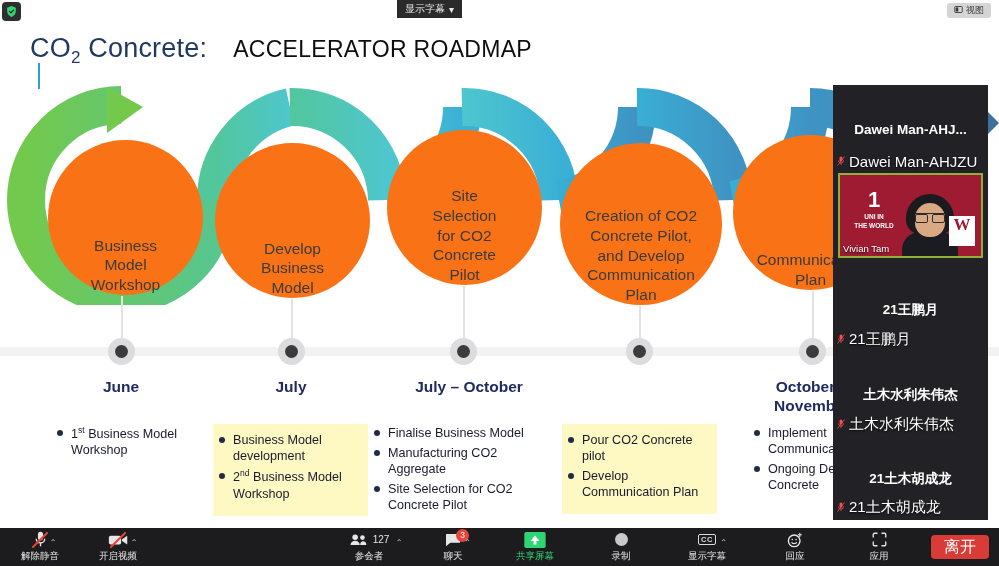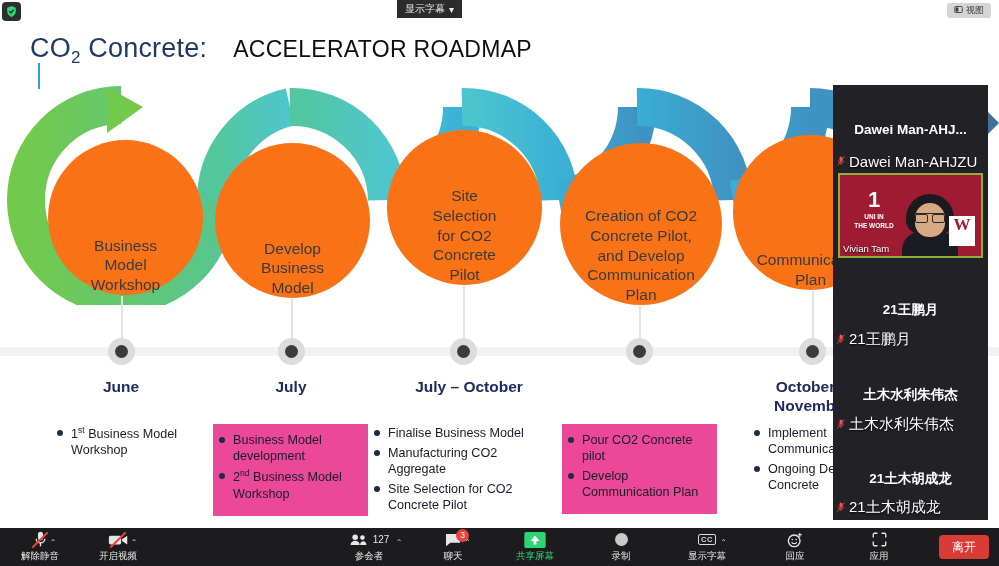--- a/index.html
+++ b/index.html
@@ -62,21 +62,21 @@
   .dot i { width: 13px; height: 13px; border-radius: 50%; background: #3b3b3b; display:block; }
 
   .date {
     position: absolute; top: 377px; width: 180px; text-align: center;
     font-size: 15.5px; font-weight: bold; color: #1f2b62; line-height: 1.25;
     font-family: "Liberation Sans", sans-serif;
   }
 
   
   .col { position: absolute; top: 425px; width: 152px; }
-  .col.shaded { background: #ec4899; padding: 8px 6px 10px 4px; top: 424px; }
+  .col.shaded { background: #fef9c3; padding: 8px 6px 10px 4px; top: 424px; }
   .col ul { list-style: none; }
   .col li {
     position: relative; padding-left: 16px; margin-bottom: 4px;
     font-size: 12.6px; line-height: 1.28; color: #1a1a2e;
     font-family: "Liberation Sans", sans-serif;
   }
   .col li::before {
     content: ""; position: absolute; left: 2px; top: 5px;
     width: 6px; height: 6px; border-radius: 50%; background: #1f2b47;
   }
@@ -184,21 +184,21 @@
     transform: translate(-50%,-50%) rotate(-45deg); border-radius: 1px;
   }
   .badge {
     position: absolute; top: -3px; right: -7px; min-width: 13px; height: 13px;
     background: #e8443a; color: #fff; border-radius: 7px; font-size: 8.5px;
     display: flex; align-items: center; justify-content: center; padding: 0 3px;
     font-family: "Liberation Sans", sans-serif;
   }
   #leave-btn {
     position: absolute; right: 10px; top: 7px; height: 24px; padding: 0 13px;
-    background: #d93b37; color: #fff; border-radius: 4px; font-size: 12px;
+    background: #d93b37; color: #fff; border-radius: 4px; font-size: 16px;
     display: flex; align-items: center; font-family: "Liberation Sans", sans-serif;
   }
   .cc-box {
     border: 1.4px solid #dcdcdc; border-radius: 2px; font-size: 7.5px;
     padding: 0 2px; color: #dcdcdc; font-weight: bold; letter-spacing: .5px;
   }
   .rec-circle { width:13px; height:13px; border-radius:50%; background:#c9c9c9; }
 </style>
 </head>
 <body>

